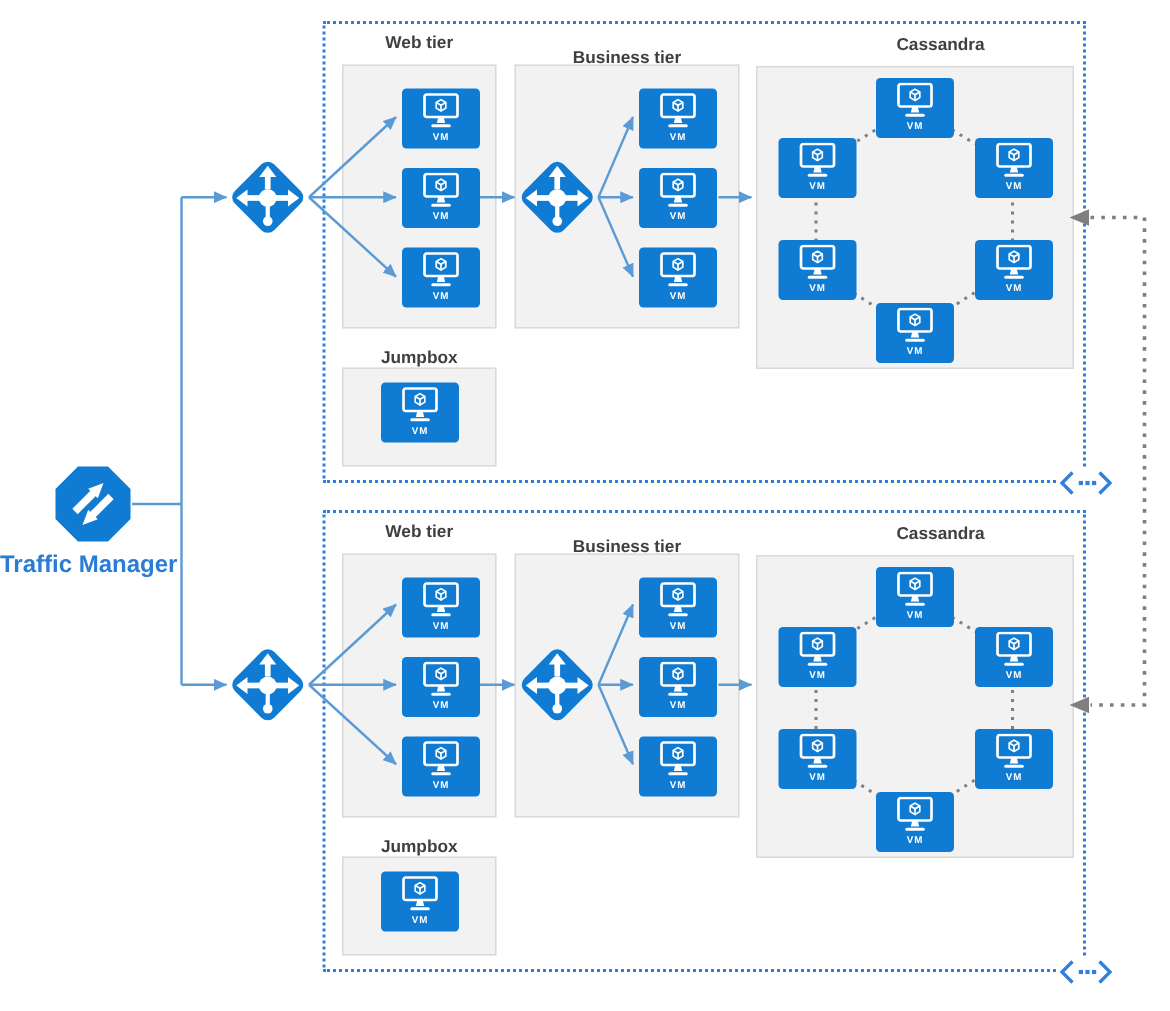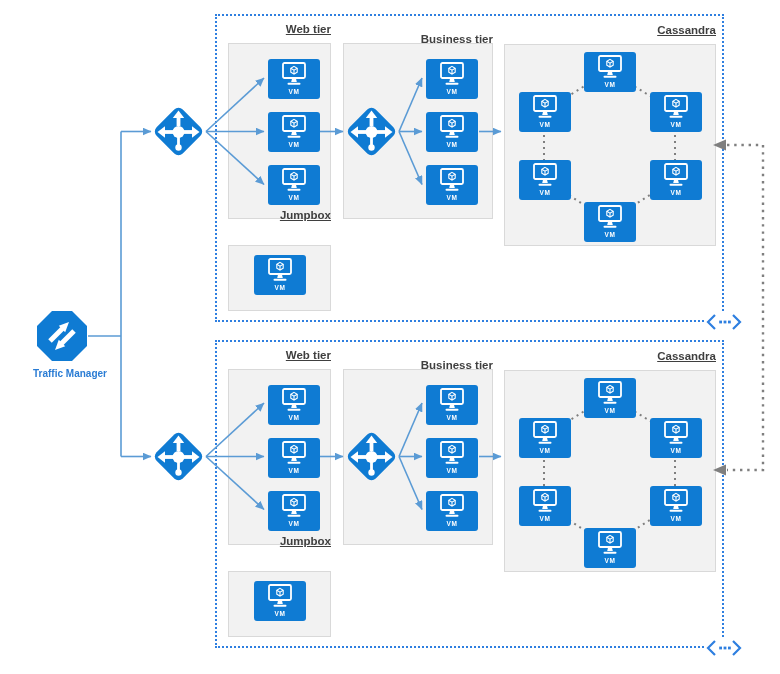--- a/index.html
+++ b/index.html
@@ -16,26 +16,26 @@
   #region-2{top:340px;}
   
   .gbox{position:absolute;background:#f2f2f2;border:1px solid #d9d9d9;box-sizing:border-box;}
   .box-web {left:11px; top:27px; width:103px;height:176px;}
   .box-bus {left:126px;top:27px; width:150px;height:176px;}
   .box-cas {left:287px;top:28px; width:212px;height:202px;}
   .box-jump{left:11px; top:229px;width:103px;height:66px;}
   
   .glabel{
     position:absolute;font-size:11.5px;font-weight:600;color:#3f3f3f;
-    text-align:right;line-height:14px;white-space:nowrap;text-decoration:underline;
+    text-align:center;line-height:14px;white-space:nowrap;
   }
   .lbl-web {left:11px; top:6px;  width:103px;}
   .lbl-bus {left:126px;top:16px;  width:150px;}
-  .lbl-cas {left:287px;top:7px;  width:212px;}
-  .lbl-jump{left:11px; top:192px;width:103px;}
+  .lbl-cas {left:304px;top:7px;  width:212px;}
+  .lbl-jump{left:11px; top:216px;width:103px;}
   
   .vms{position:absolute;}
   .vms.col{display:flex;flex-direction:column;gap:13px;}
   .vms-web {left:51px; top:43px;}
   .vms-bus {left:209px;top:43px;}
   .vms-cas {left:287px;top:28px;width:212px;height:202px;}
   .vms-jump{left:37px; top:239px;}
   .vm-tile{
     position:relative;z-index:2;width:52px;height:40px;border-radius:3px;
     background:#0f7bd3;display:flex;flex-direction:column;align-items:center;
@@ -49,22 +49,22 @@
   .vms.ring .vm-tile:nth-child(5){left:146px;top:116px;}
   .vms.ring .vm-tile:nth-child(6){left:80px; top:158px;}
   .vm-glyph{width:30px;height:26px;margin-top:3px;display:block;}
   .vm-name{font-size:6.5px;font-weight:bold;color:#ffffff;line-height:7px;letter-spacing:.6px;}
   
   .lb{position:absolute;width:53px;height:53px;z-index:2;}
   #lb-1{left:152px;top:105px;} #lb-2{left:345px;top:105px;}
   #lb-3{left:152px;top:430px;} #lb-4{left:345px;top:430px;}
   #tm{position:absolute;left:36px;top:310px;width:52px;height:52px;z-index:2;}
   #tm-label{
-    position:absolute;left:12px;top:368px;width:116px;text-align:center;
-    font-size:10px;font-weight:600;color:#2a7cd4;z-index:2;white-space:nowrap;
+    position:absolute;left:0;top:368px;width:116px;text-align:center;
+    font-size:16px;font-weight:600;color:#2a7cd4;z-index:2;white-space:nowrap;
   }
   
   #connectors{position:absolute;left:0;top:0;z-index:1;}
   
   .corner-glyph{
     position:absolute;width:38px;height:20px;background:#ffffff;z-index:3;
     display:flex;align-items:center;justify-content:center;
   }
   #glyph-1{left:705px;top:312px;}
   #glyph-2{left:705px;top:638px;}

